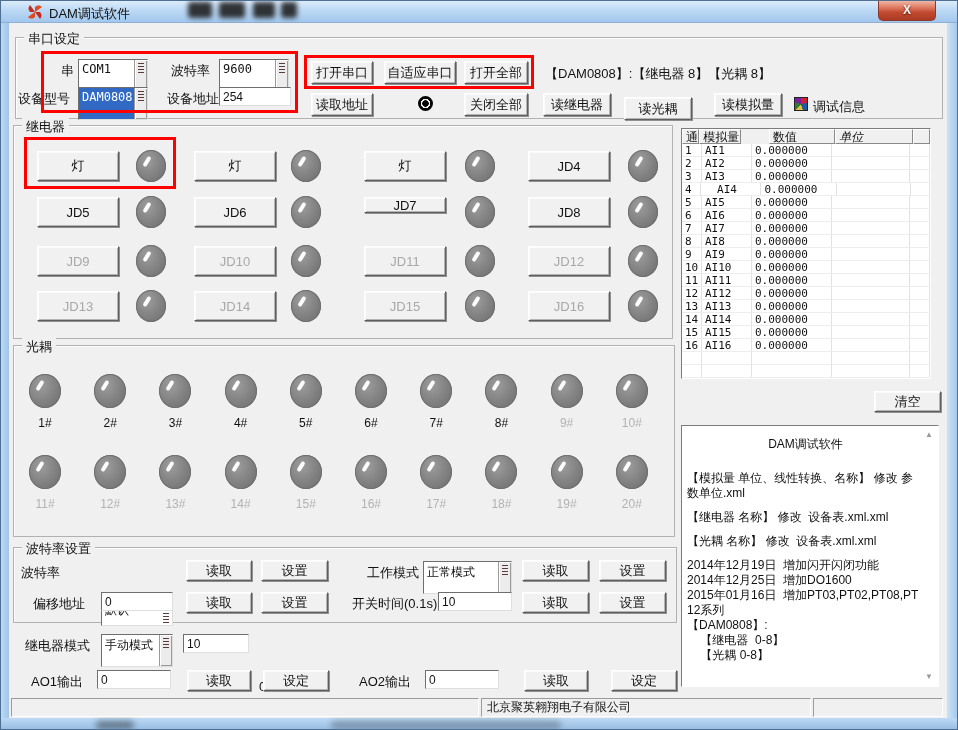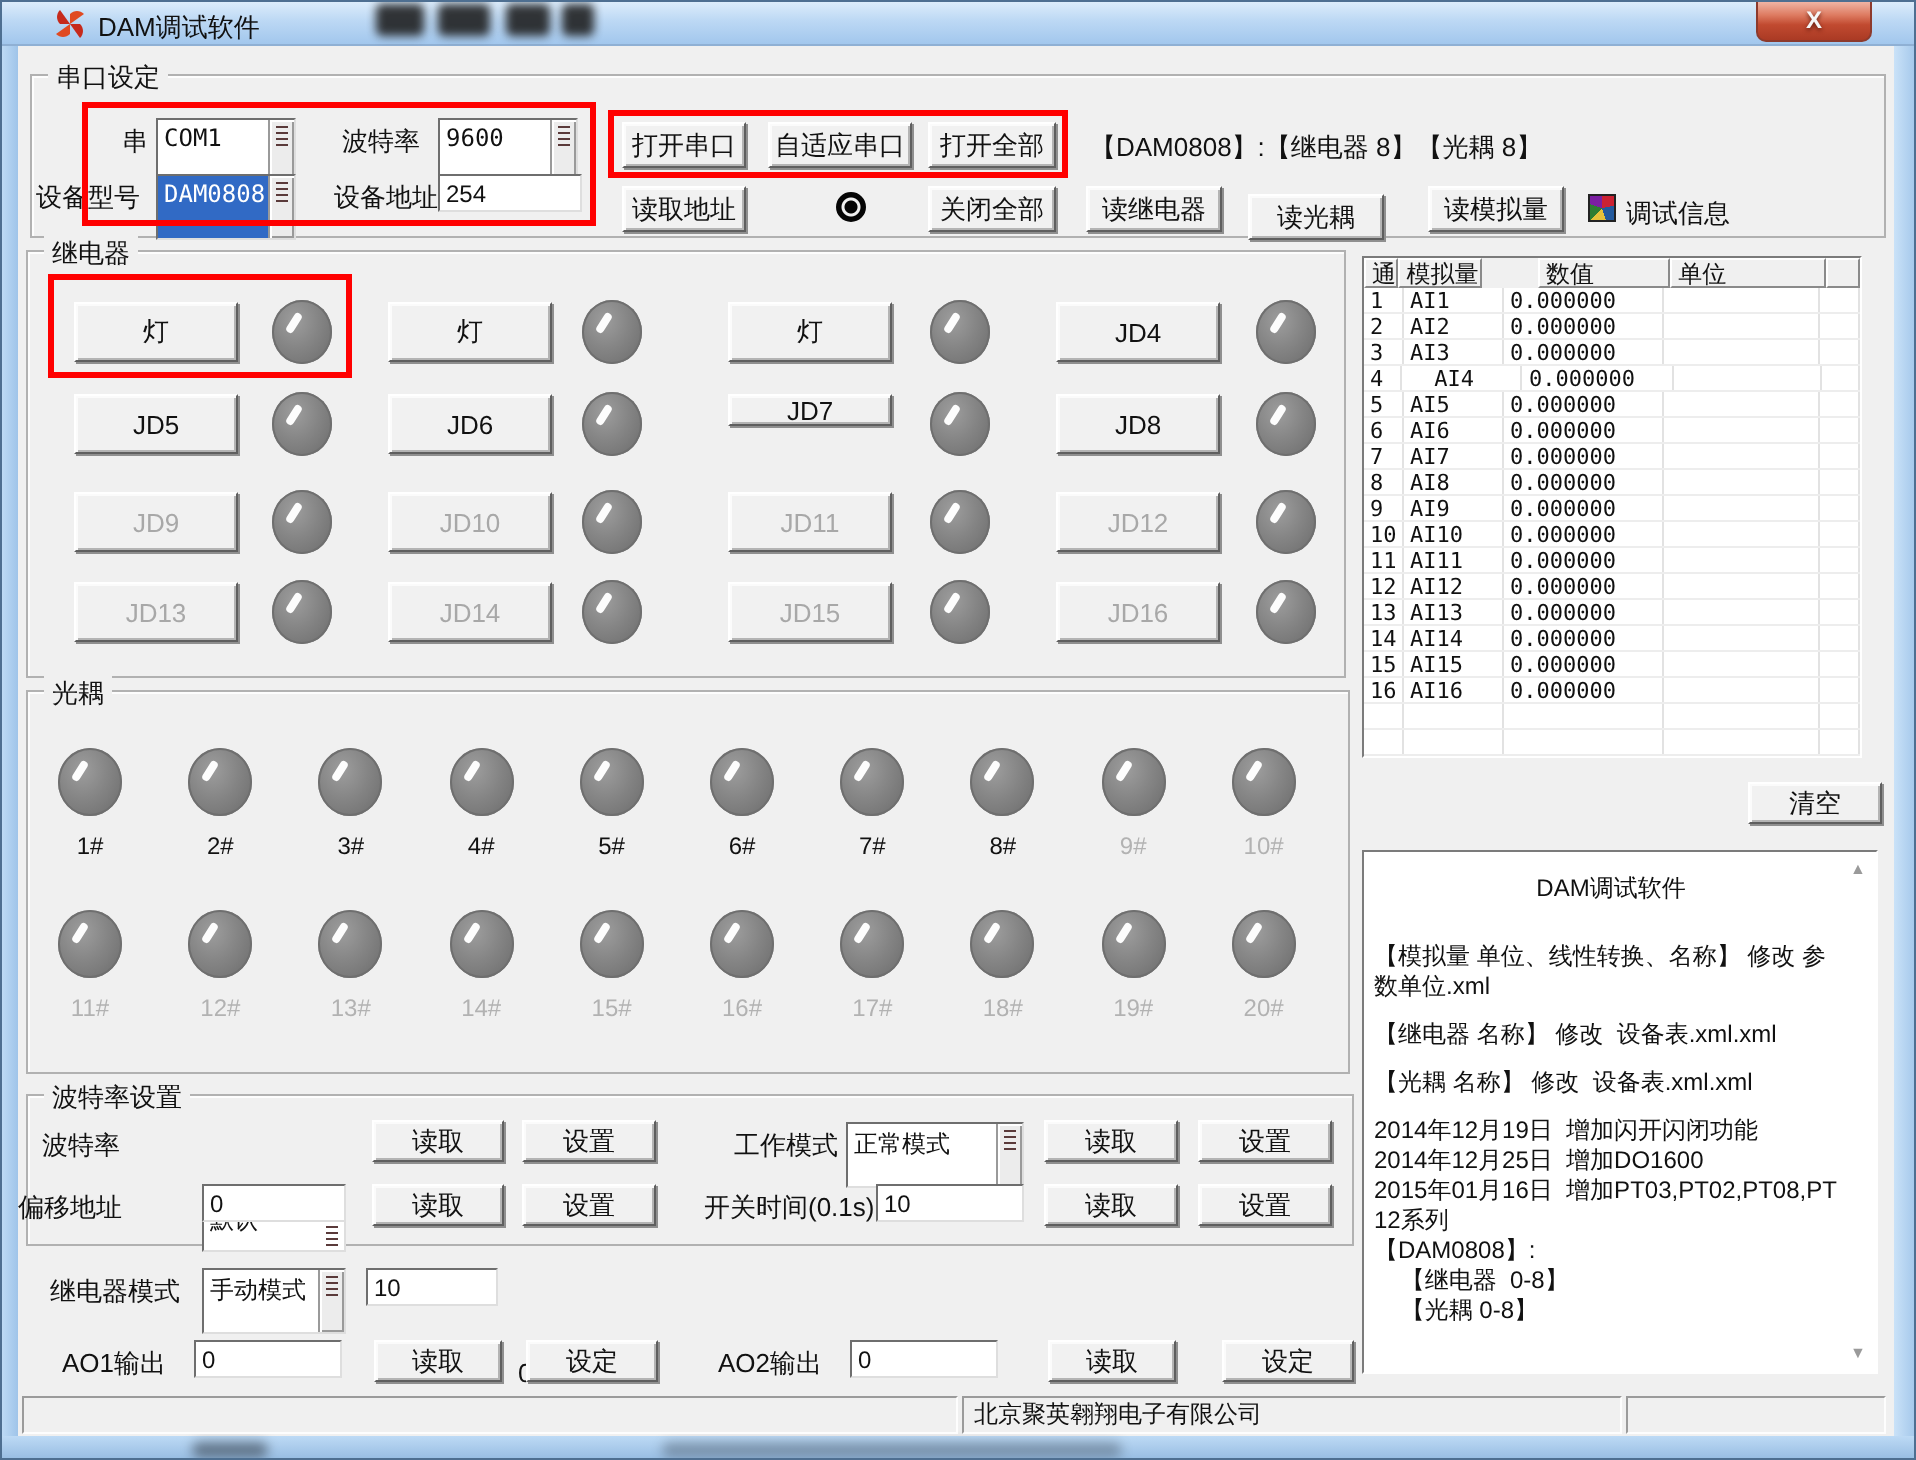--- a/index.html
+++ b/index.html
@@ -183,21 +183,21 @@
   <div class="btn" style="left:185px;top:559px;width:66px;height:21px;">读取</div>
   <div class="btn" style="left:260px;top:559px;width:67px;height:21px;">设置</div>
   <span class="lbl" style="left:366px;top:563px;">工作模式</span>
   <div class="combo" style="left:422px;top:560px;width:89px;">
     <span class="combo-text">正常模式</span>
     <span class="combo-btn"></span>
   </div>
   <div class="btn" style="left:521px;top:559px;width:67px;height:21px;">读取</div>
   <div class="btn" style="left:598px;top:559px;width:67px;height:21px;">设置</div>
 
-  <span class="lbl" style="left:8px;top:594px;">偏移地址</span>
+  <span class="lbl" style="left:32px;top:594px;">偏移地址</span>
   <input class="input" style="left: 100px; top: 591px; width: 72px;" value="0">
   <div class="btn" style="left:185px;top:591px;width:66px;height:21px;">读取</div>
   <div class="btn" style="left:260px;top:591px;width:67px;height:21px;">设置</div>
   <span class="lbl" style="left:351px;top:594px;">开关时间(0.1s)</span>
   <input class="input" style="left: 437px; top: 591px; width: 74px;" value="10">
   <div class="btn" style="left:521px;top:591px;width:67px;height:21px;">读取</div>
   <div class="btn" style="left:598px;top:591px;width:67px;height:21px;">设置</div>
 
   <span class="lbl" style="left:24px;top:636px;">继电器模式</span>
   <div class="combo" style="left:100px;top:633px;width:72px;">
@@ -309,21 +309,21 @@
     <div class="opto-label disabled" style="left: 476.4px; top: 496px;">18#</div>
     <div class="lamp" style="left: 549.6px; top: 454px; width: 32px; height: 34px;"></div>
     <div class="opto-label disabled" style="left: 541.6px; top: 496px;">19#</div>
     <div class="lamp" style="left: 614.8px; top: 454px; width: 32px; height: 34px;"></div>
     <div class="opto-label disabled" style="left: 606.8px; top: 496px;">20#</div>
     <div class="tbl">
       <div class="trow thead">
         <span class="tcell" style="width: 20px;">通</span>
         <span class="tcell" style="width: 50px;">模拟量</span>
         <span class="tcell" style="width: 80px; margin-left: 28px;">数值</span>
-        <span class="tcell" style="width: 94px;">单位</span>
+        <span class="tcell" style="width: 94px; font-style: italic;">单位</span>
         <span class="tcell" style="width: 20px;"></span>
       </div>
       <div class="trow">
         <span class="tcell" style="width: 20px;">1</span>
         <span class="tcell" style="width: 50px;">AI1</span>
         <span class="tcell" style="width: 80px;">0.000000</span>
         <span class="tcell" style="width: 78px;"></span>
         <span class="tcell" style="width: 20px;"></span>
       </div>
       <div class="trow">

